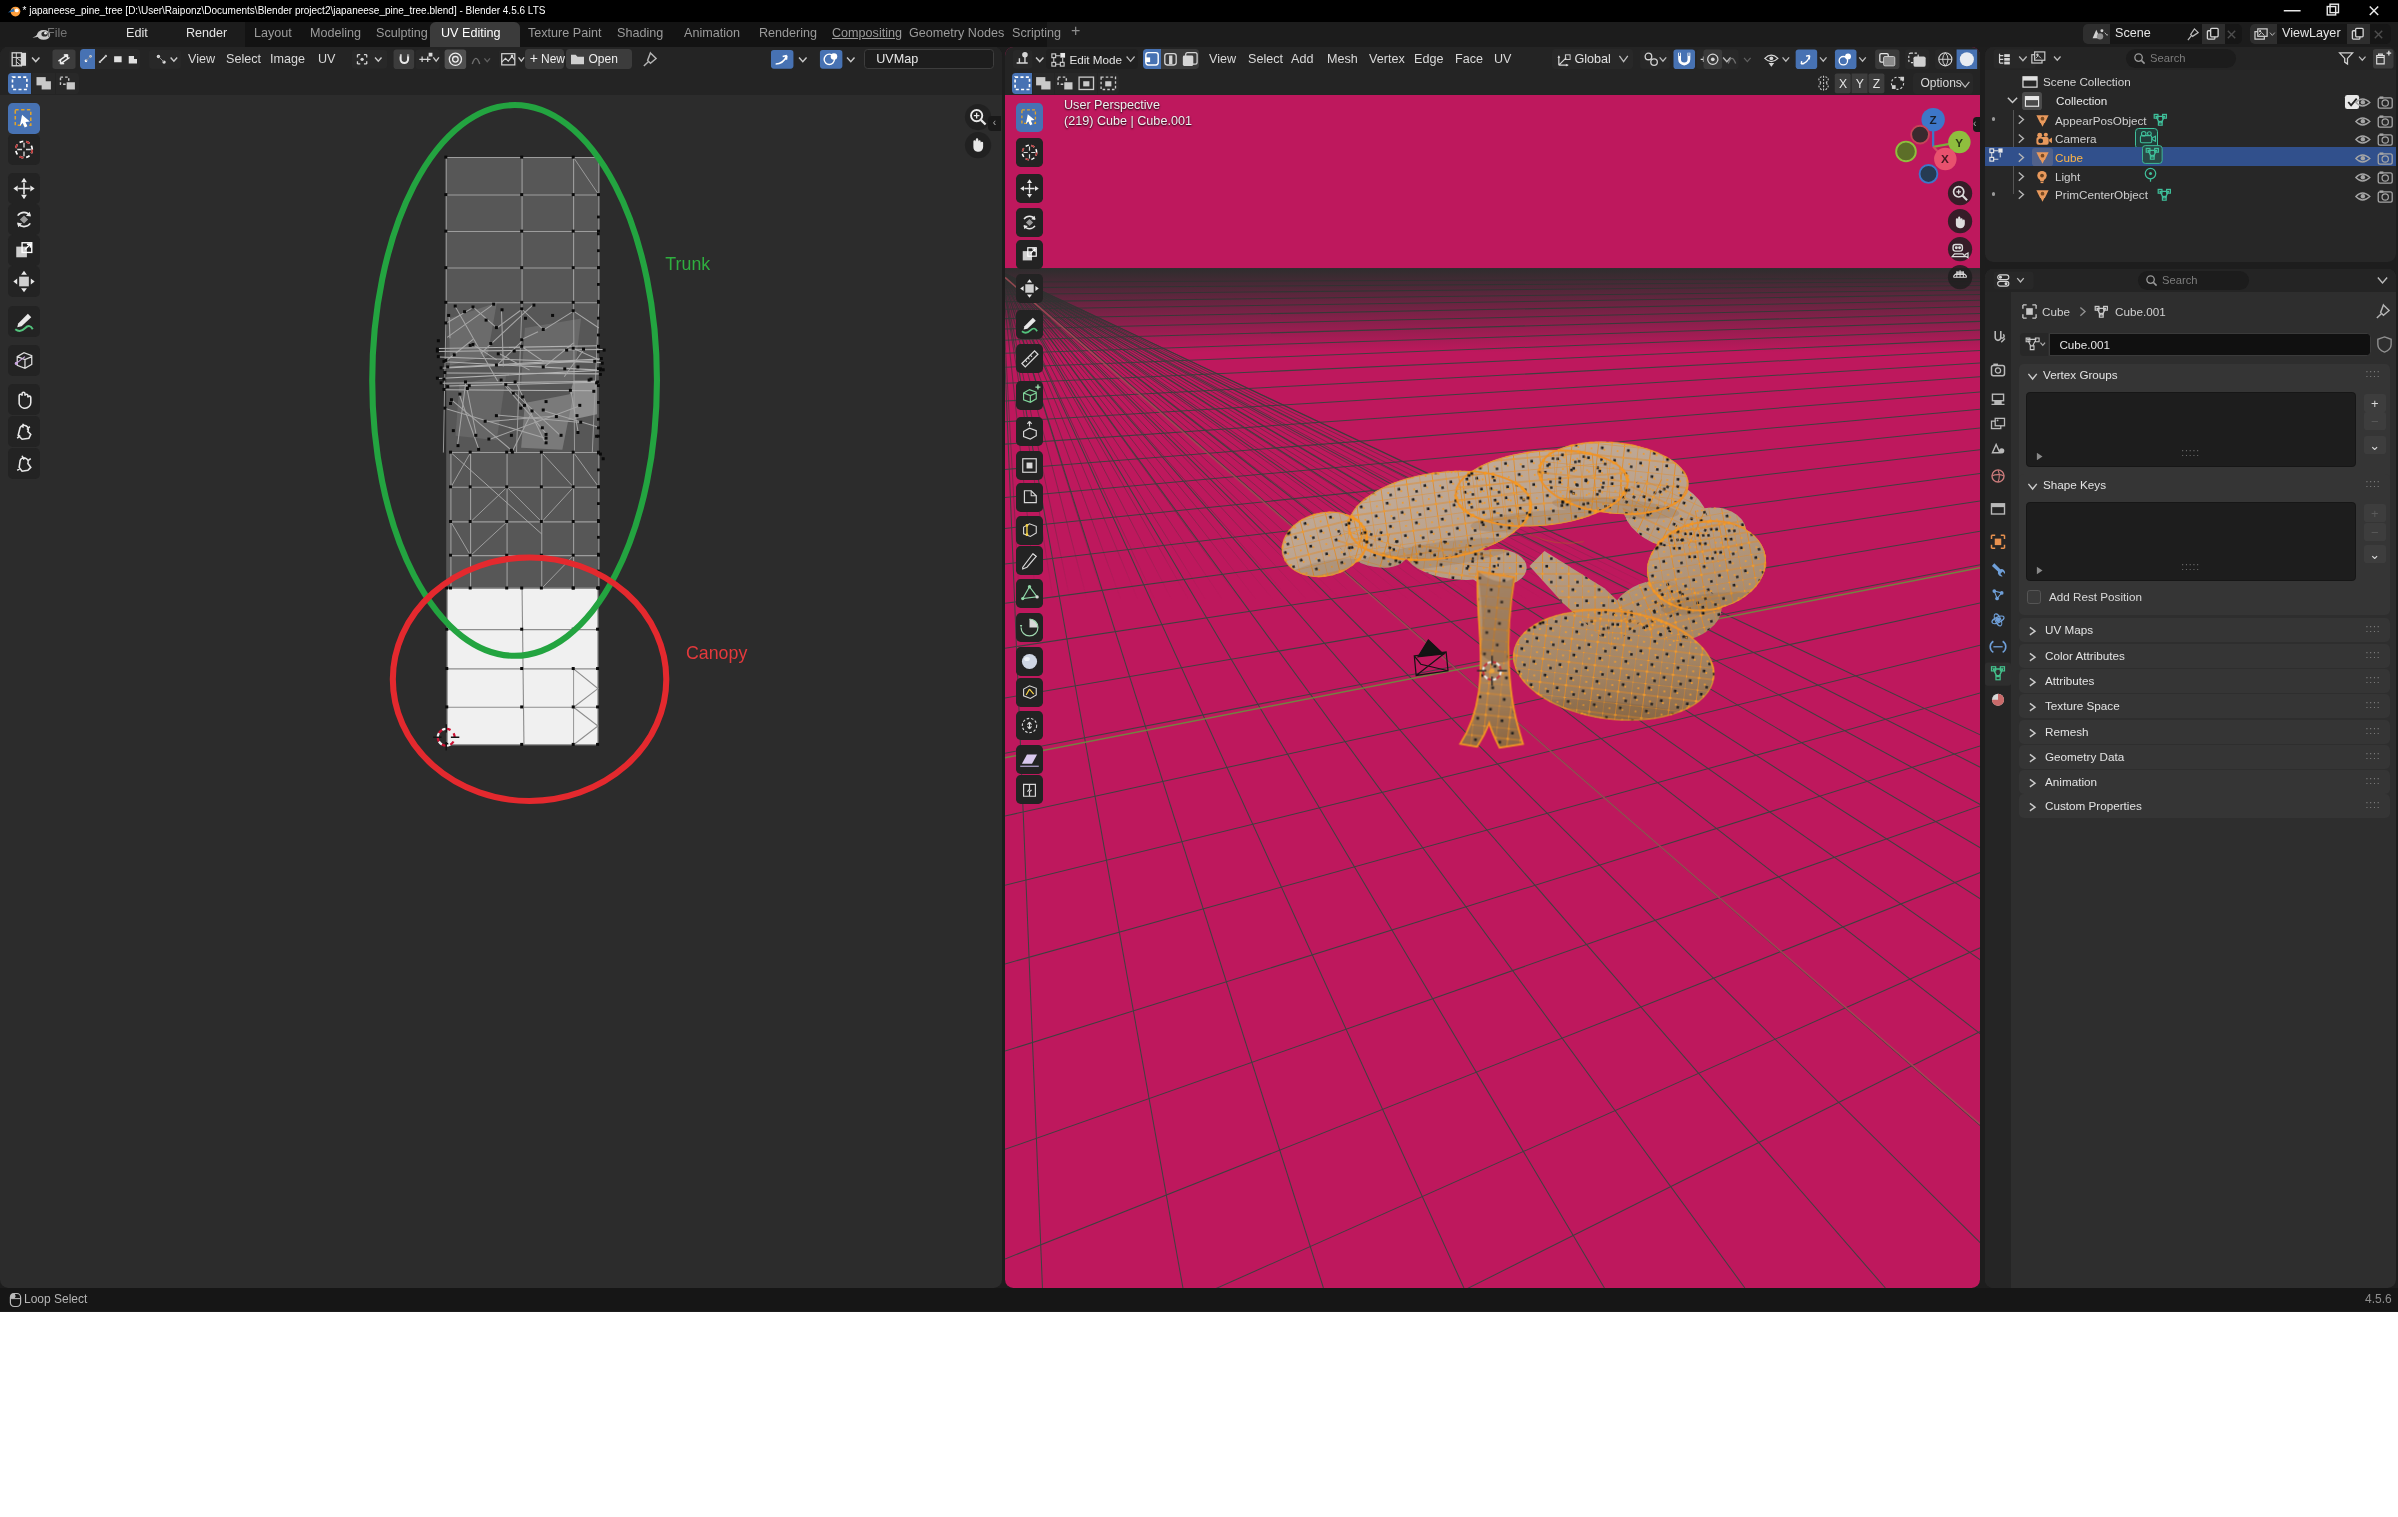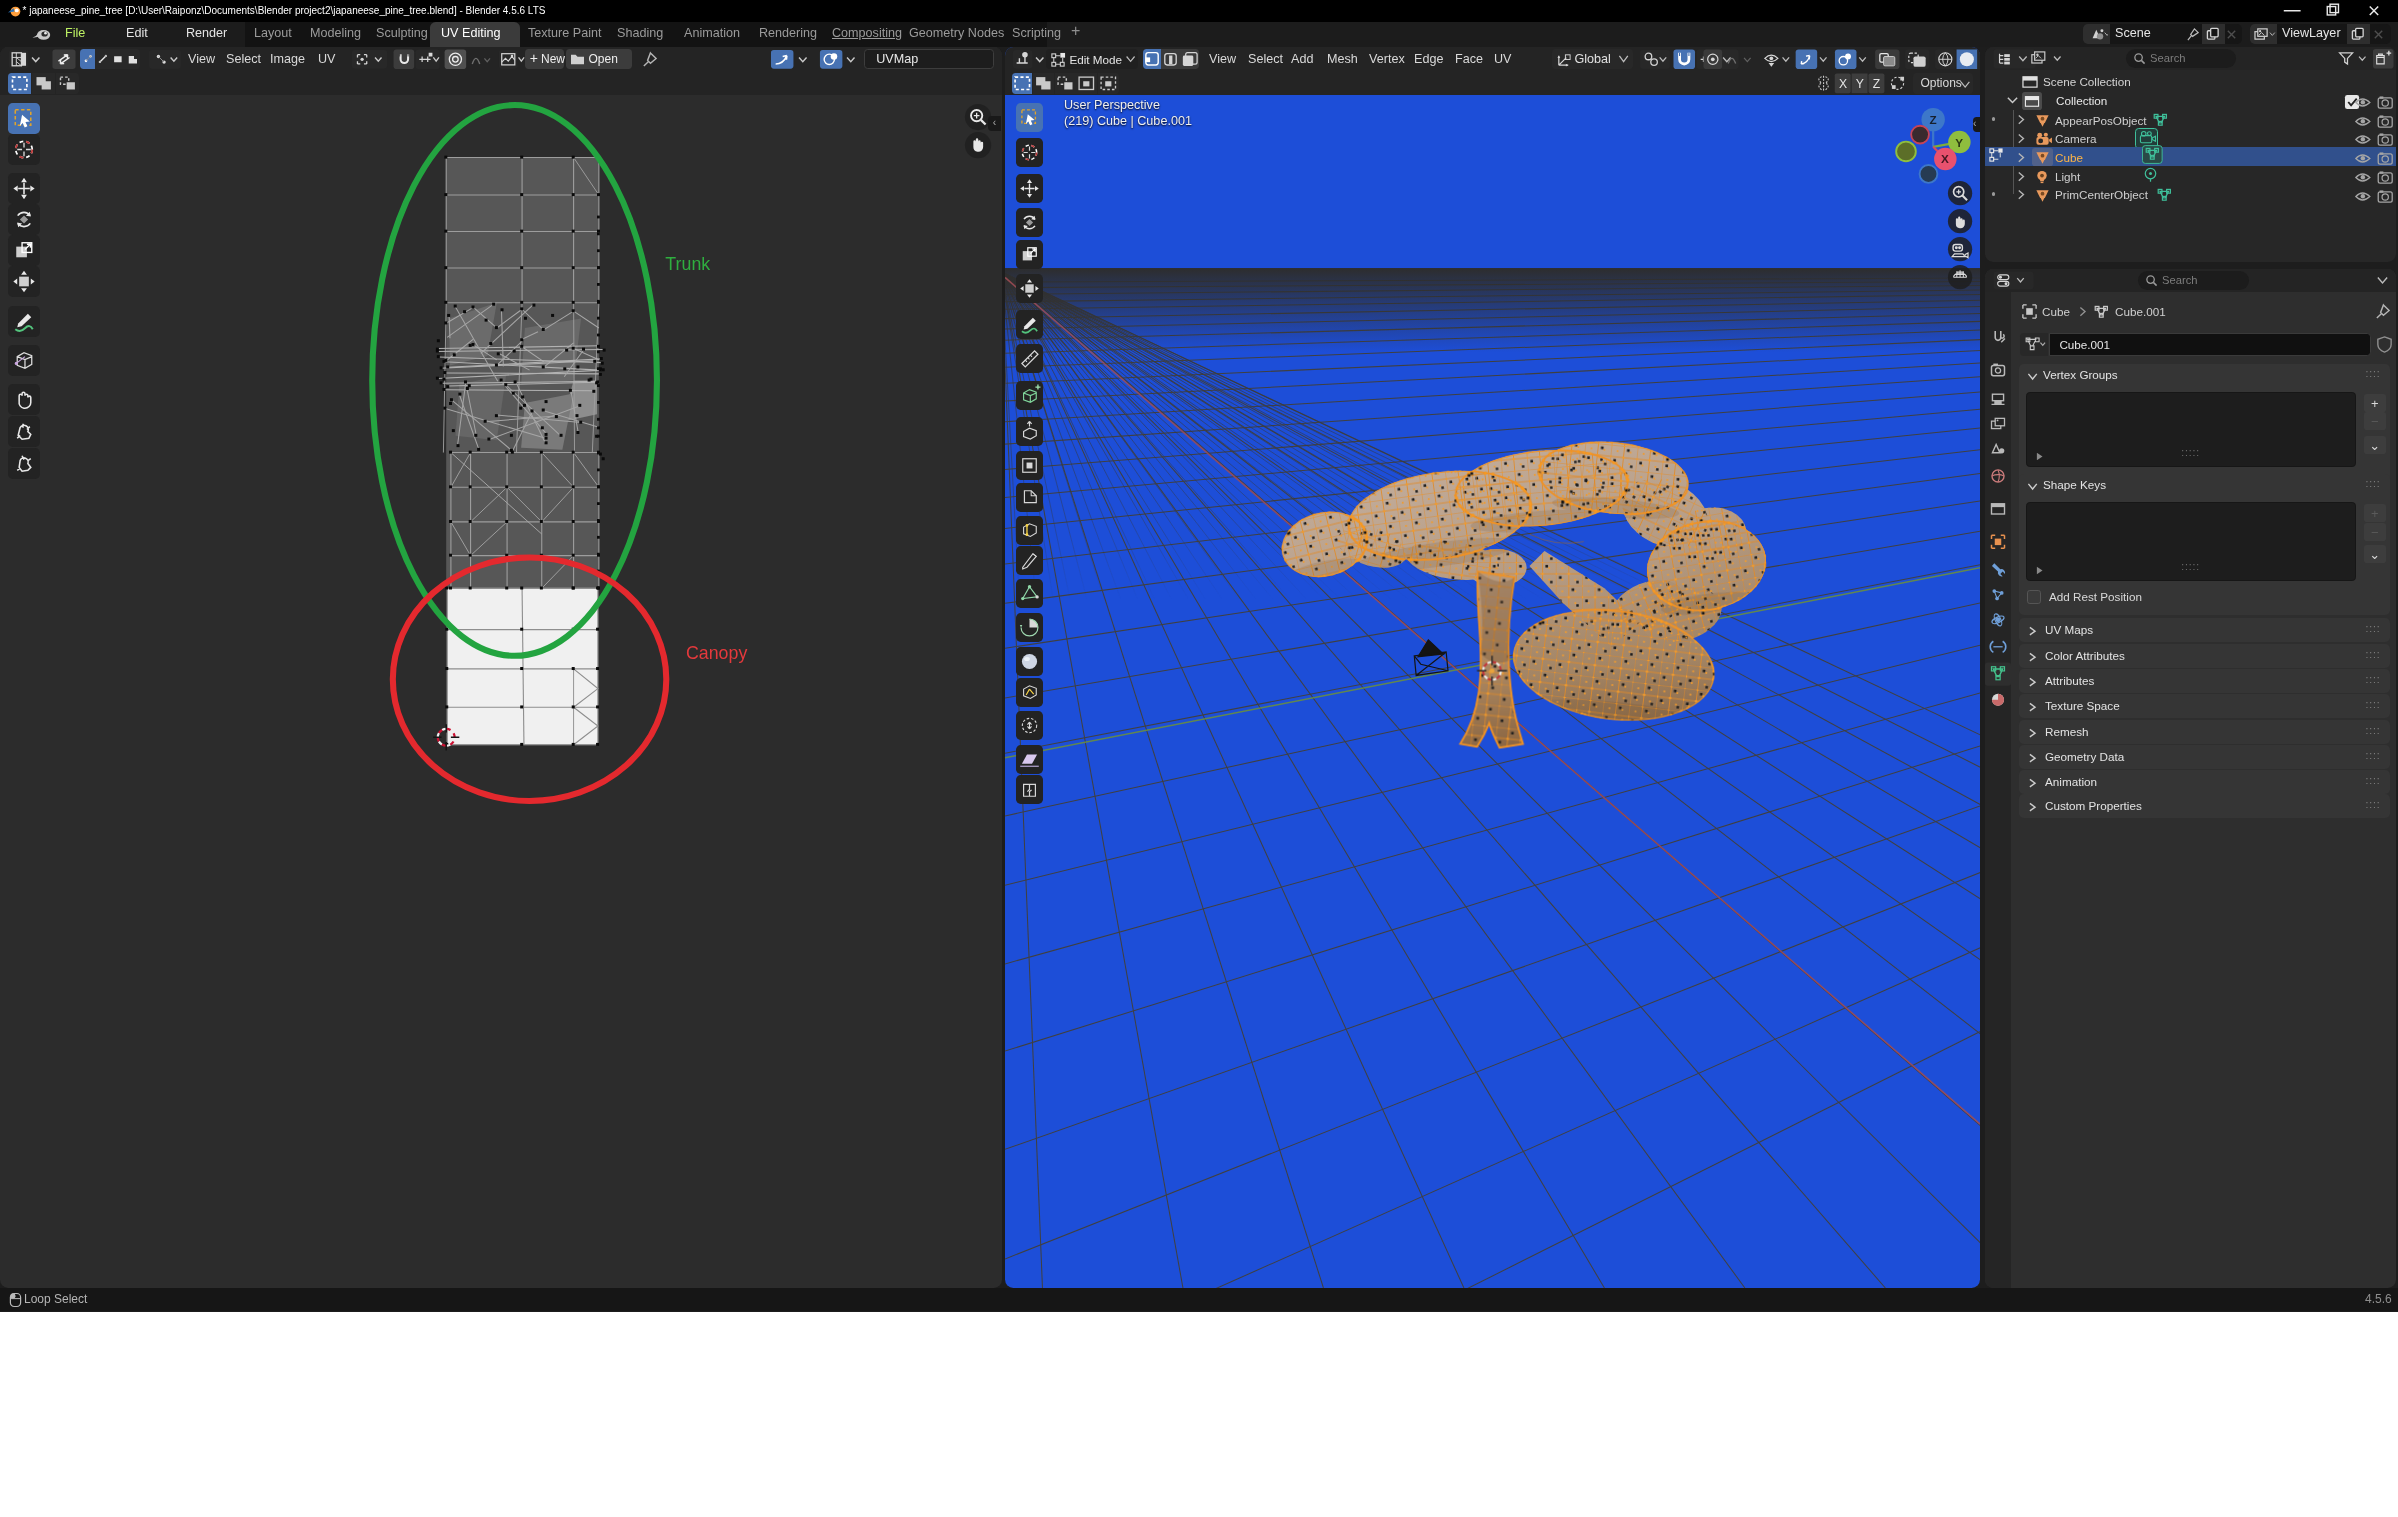--- a/index.html
+++ b/index.html
@@ -26,21 +26,21 @@
  </svg>
 </div>
 
 <div class="a" style="left:0;top:21.5px;width:2399px;height:25px;background:#1c1c1c;">
  <svg class="a" style="left:31px;top:3.7px" width="20.6" height="18" viewBox="0 0 22 19">
    <ellipse cx="13.5" cy="10.5" rx="7" ry="5.2" fill="#c9c9c9"></ellipse>
    <ellipse cx="14.5" cy="9.5" rx="3.4" ry="2.8" fill="#2a2a2a"></ellipse>
    <circle cx="15.5" cy="8.6" r="1.4" fill="#e8e8e8"></circle>
    <path d="M1.5 13.5 Q6 12 8.5 8 L11 10.5 Q7 13.5 1.5 13.5 Z" fill="#c9c9c9"></path>
  </svg>
- <div class="a" style="left:65px;top:4.7px;color:#bef264;font-size:12.6px;">File</div>
+ <div class="a" style="left:47px;top:4.7px;color:#737373;font-size:12.6px;">File</div>
       <div class="a" style="left:126px;top:4.7px;color:#e4e4e4;font-size:12.6px;">Edit</div>
       <div class="a" style="left:186px;top:4.7px;color:#e4e4e4;font-size:12.6px;">Render</div>
       <div class="a" style="left:269px;top:4.7px;color:#e4e4e4;font-size:12.6px;">Window</div>
       <div class="a" style="left:364px;top:4.7px;color:#e4e4e4;font-size:12.6px;">Help</div>
  <div class="a" style="left:245px;top:0;width:802px;height:25px;background:#131313;"></div>
       <div class="a" style="left:430px;top:0;width:90px;height:25px;background:#3b3b3b;border-radius:5.6px 5.6px 0 0;"></div>
       <div class="a" style="left:254px;top:4.7px;color:#9b9b9b;font-size:12.6px;">Layout</div>
       <div class="a" style="left:310px;top:4.7px;color:#9b9b9b;font-size:12.6px;">Modeling</div>
       <div class="a" style="left:376px;top:4.7px;color:#9b9b9b;font-size:12.6px;">Sculpting</div>
       <div class="a" style="left:441px;top:4.7px;color:#ffffff;font-size:12.6px;">UV Editing</div>
@@ -585,21 +585,21 @@
       <svg class="a" style="left:963px;top:55px" width="32" height="62" viewBox="0 0 34 66">
  <circle cx="16" cy="16" r="14" fill="#202020" opacity="0.85"></circle>
  <circle cx="14.5" cy="14.5" r="6" fill="none" stroke="#e8e8e8" stroke-width="2"></circle>
  <path d="M19 19 l5 5" stroke="#e8e8e8" stroke-width="2.4"></path>
         <path d="M11.5 14.5 h6 M14.5 11.5 v6" stroke="#e8e8e8" stroke-width="1.4"></path>
  <circle cx="16" cy="46" r="14" fill="#202020" opacity="0.85"></circle>
  <path d="M11 48 v-6 a1.3 1.3 0 0 1 2.6 0 v-2 a1.3 1.3 0 0 1 2.6 0 v2 a1.3 1.3 0 0 1 2.6 0 v1.5 a1.3 1.3 0 0 1 2.6 0 v4.5 a5 5 0 0 1 -5 5 h-1 a5 5 0 0 1 -4.4-5 Z" fill="#e8e8e8"></path>
 </svg>
       <div class="a" style="left:988px;top:69px;width:13px;height:15px;background:#191919;border-radius:3.7px 0 0 3.7px;color:#aaa;font-size:10.3px;text-align:center;line-height:14px;">‹</div>
     </div>
-    <div class="ed" style="left:1005px;top:47px;width:975px;height:1241px;background:#1d4ed8;">
+    <div class="ed" style="left:1005px;top:47px;width:975px;height:1241px;background:#be185d;">
       <svg class="a" style="left:0;top:0" width="975" height="1241" viewBox="0 0 1041 1325">
         <defs>
 <linearGradient id="blob" gradientUnits="userSpaceOnUse" x1="520" y1="420" x2="600" y2="750">
  <stop offset="0%" stop-color="#c2ac9a"></stop>
             <stop offset="45%" stop-color="#b59b83"></stop>
             <stop offset="78%" stop-color="#a38565"></stop>
             <stop offset="100%" stop-color="#8a6847"></stop>
 </linearGradient>
 <linearGradient id="blobd" gradientUnits="userSpaceOnUse" x1="500" y1="540" x2="540" y2="760">
  <stop offset="0%" stop-color="#bb9f86"></stop>

